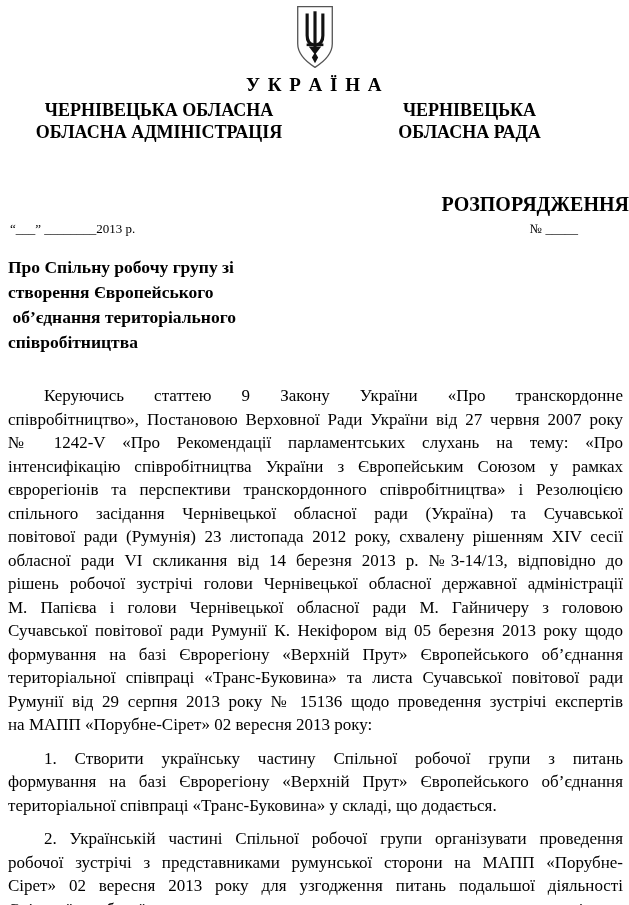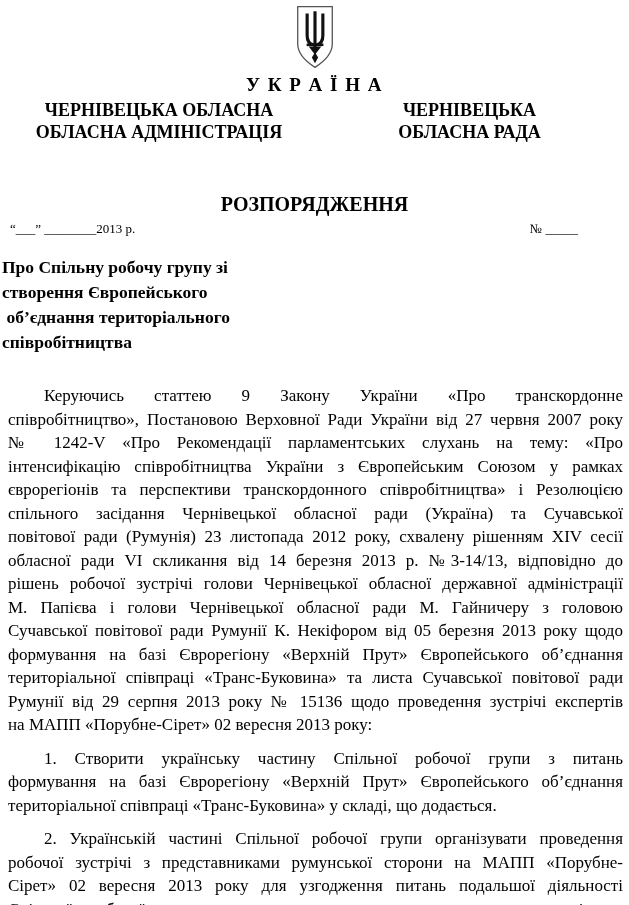--- a/index.html
+++ b/index.html
@@ -16,30 +16,30 @@
   .country {
     text-align:center; font-weight:bold; font-size:19px; line-height:23px;
     letter-spacing:1.5px;
   }
   .orgs { display:flex; margin-top:3px;padding-left:8px; }
   .org { font-weight:bold; font-size:18px; line-height:22px; text-align:center; }
   .org-left  { width:302px; }
   .org-right { flex:1; }
   
   .doc-title {
-    margin-top:49px; text-align:center;
+    margin-top:49px; text-align:right;
     font-weight:bold; font-size:20px; line-height:24px;
   }
   .dateline {
     display:flex; justify-content:space-between;
     padding:0 51px 0 10px;
     font-size:13px; line-height:25px;
   }
   
-  .subject { margin-top:14px; padding-left:2px; }
+  .subject { margin-top:14px; padding-left:8px; }
   .subject .subject-line {
     font-weight:bold; font-size:17.5px; line-height:25px; white-space:pre-wrap;
   }
   
   .doc-body { padding:0 6px 0 8px; }
   .para { margin-top:10px; }
   .para.first-para { margin-top:29px; }
   .line {
     font-size:17px; line-height:23.5px;
     text-align:justify; text-align-last:justify;

